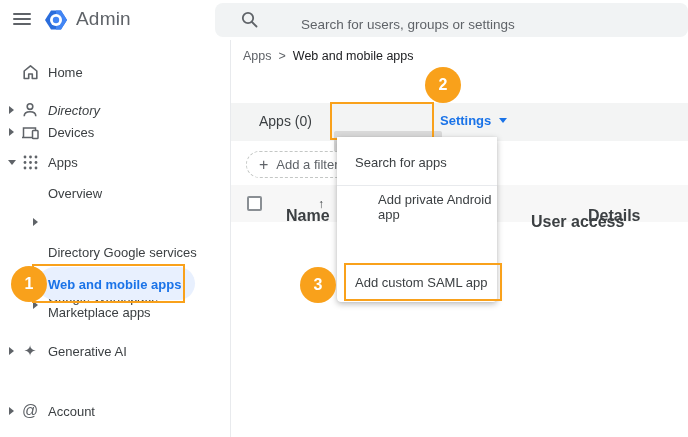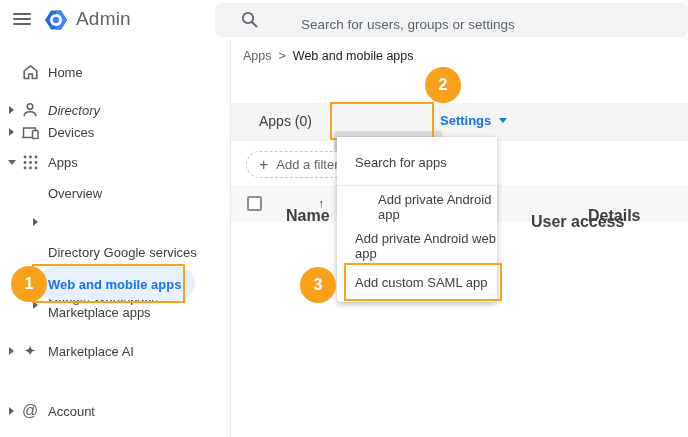--- a/index.html
+++ b/index.html
@@ -194,21 +194,21 @@
   <div class="side-row" style="top:245px; height:40px;">
     <span class="tri-right sub"></span>
     <span class="side-label wrap">Google Workspace Marketplace apps</span>
   </div>
 
   <div class="side-row" style="top:297px;">
     <span class="tri-right"></span>
     <span class="side-icon">
       <span class="glyph-icon">✦</span>
     </span>
-    <span class="side-label">Marketplace AI</span>
+    <span class="side-label">Generative AI</span>
   </div>
 
 
   <div class="side-row" style="top:357px;">
     <span class="tri-right"></span>
     <span class="side-icon">
       <span class="glyph-icon" style="font-size:16px;">@</span>
     </span>
     <span class="side-label">Account</span>
   </div>
@@ -248,21 +248,18 @@
 <span class="col-label" style="left:588px;">Details</span>
 
 <div class="abs dropdown">
   <button class="menu-item" style="top:6px;">
     <span>Search for apps</span>
   </button>
   <div class="menu-divider"></div>
   <button class="menu-item" style="top:51px;padding-left:41px;">
     <span>Add private Android app</span>
   </button>
-  <button class="menu-item" style="top:90px;">
-    <span>Add private Android web app</span>
-  </button>
   <button class="menu-item" style="top:126px;">
     <span>Add custom SAML app</span>
   </button>
 </div>
 <div class="abs ann-box" style="left:344px; top:263px; width:158px; height:38px; z-index:12;"></div>
 <div class="abs ann-circle" style="left:300px; top:267px; z-index:13;">3</div>
 
 </body></html>

